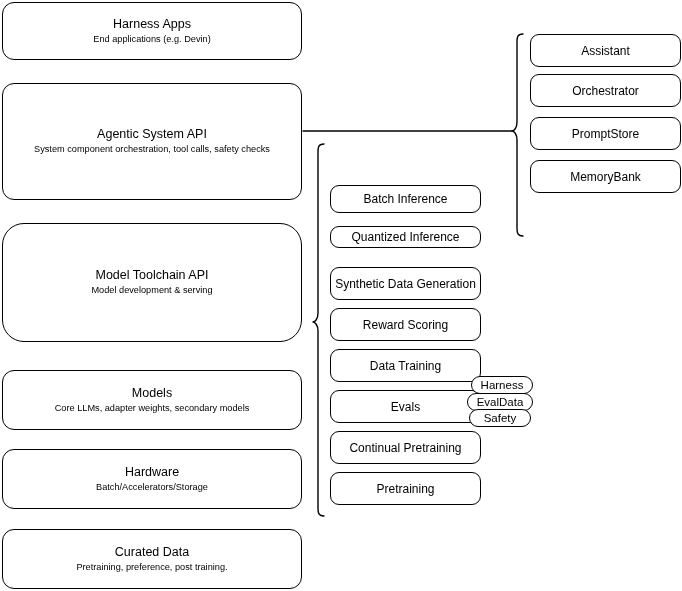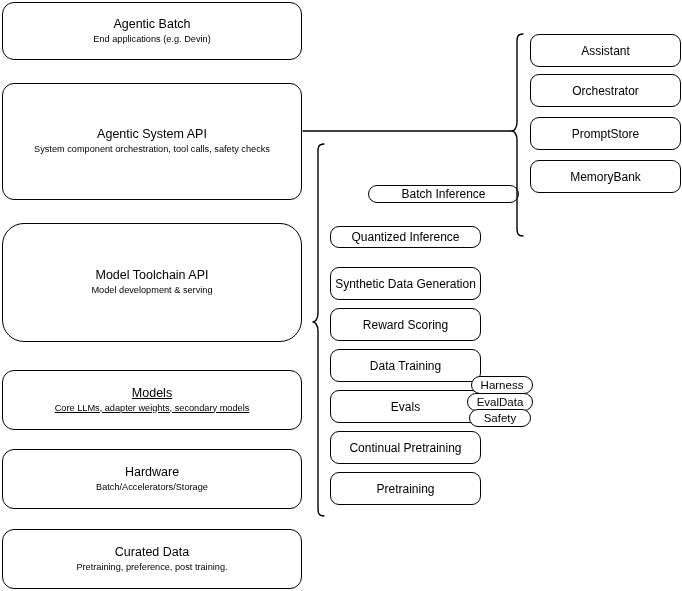--- a/index.html
+++ b/index.html
@@ -119,51 +119,51 @@
     <path d="M 324 144
              C 318 144, 318 148, 318 152
              L 318 313
              C 318 319, 315 322, 313 322
              C 315 322, 318 325, 318 331
              L 318 508
              C 318 512, 318 516, 324 516"></path>
   </svg>
 
   <div class="layer-box" style="left:2px; top:2px; width:300px; height:58px;">
-    <div class="layer-title">Agentic Batch</div>
+    <div class="layer-title">Harness Apps</div>
     <div class="layer-sub">End applications (e.g. Devin)</div>
   </div>
 
   <div class="layer-box" style="left:2px; top:83px; width:300px; height:117px;">
     <div class="layer-title">Agentic System API</div>
     <div class="layer-sub">System component orchestration, tool calls, safety checks</div>
   </div>
 
   <div class="layer-box" style="left:2px; top:223px; width:300px; height:119px;border-radius:22px;">
     <div class="layer-title">Model Toolchain API</div>
     <div class="layer-sub">Model development &amp; serving</div>
   </div>
 
-  <div class="layer-box" style="left:2px; top:370px; width:300px; height:60px;text-decoration:underline;">
+  <div class="layer-box" style="left:2px; top:370px; width:300px; height:60px;">
     <div class="layer-title">Models</div>
     <div class="layer-sub">Core LLMs, adapter weights, secondary models</div>
   </div>
 
   <div class="layer-box" style="left:2px; top:449px; width:300px; height:60px;">
     <div class="layer-title">Hardware</div>
     <div class="layer-sub">Batch/Accelerators/Storage</div>
   </div>
 
   <div class="layer-box" style="left:2px; top:529px; width:300px; height:60px;">
     <div class="layer-title">Curated Data</div>
     <div class="layer-sub">Pretraining, preference, post training.</div>
   </div>
 
 
-  <div class="item-box" style="left:330px; top:185px; width:151px; height:18px;margin-left:38px;">Batch Inference</div>
+  <div class="item-box" style="left:330px; top:185px; width:151px; height:28px;">Batch Inference</div>
 
   <div class="item-box" style="left:330px; top:226px; width:151px; height:22px;">Quantized Inference</div>
 
   <div class="item-box" style="left:330px; top:267px; width:151px; height:33px;">Synthetic Data Generation</div>
 
   <div class="item-box" style="left:330px; top:308px; width:151px; height:33px;">Reward Scoring</div>
 
   <div class="item-box" style="left:330px; top:349px; width:151px; height:33px;">Data Training</div>
 
   <div class="item-box" style="left:330px; top:390px; width:151px; height:33px;">Evals</div>

